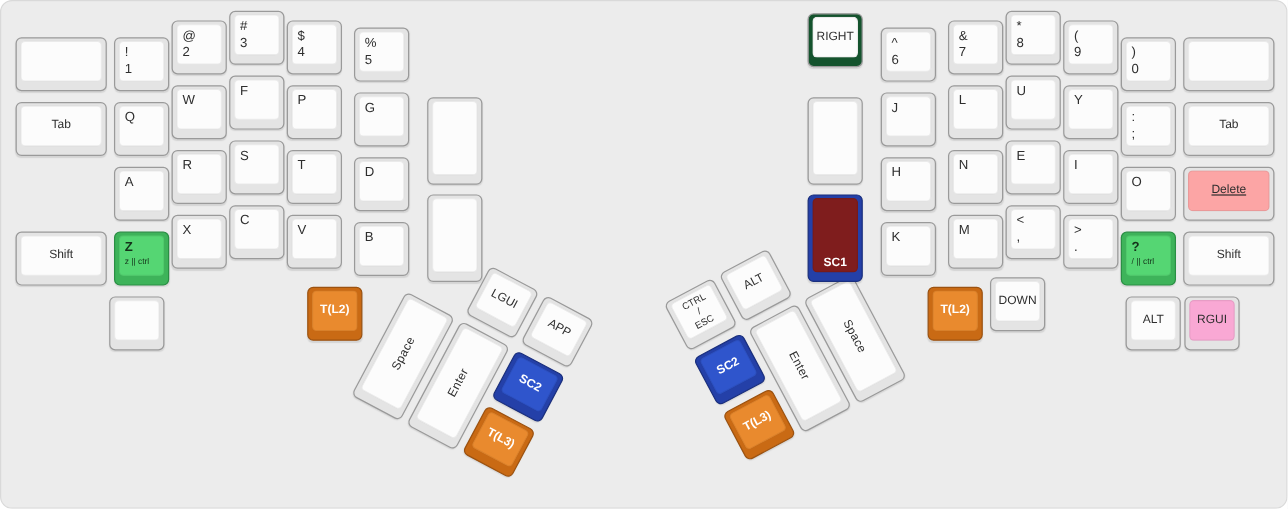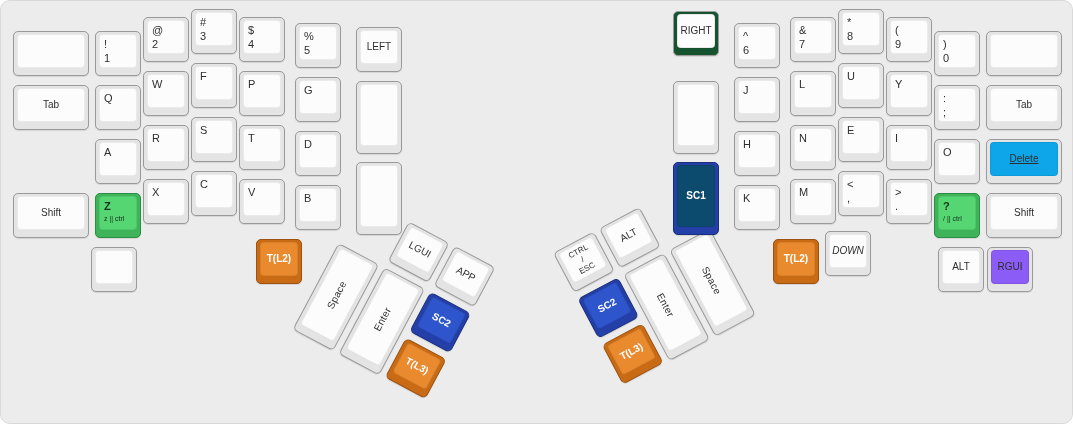--- a/index.html
+++ b/index.html
@@ -143,25 +143,20 @@
         <span class="line">$</span>
         <span class="line">4</span>
       </div>
     </div>
     <div class="key" style="left: 294px; top: 22px; width: 46px; height: 45px; background: rgb(228, 228, 228); border-color: rgb(154, 154, 154);">
       <div class="key-top" style="background: rgb(252, 252, 252); color: rgb(46, 46, 46);">
         <span class="line">%</span>
         <span class="line">5</span>
       </div>
     </div>
-    <div class="key center" style="left: 355px; top: 26px; width: 46px; height: 45px; background: rgb(228, 228, 228); border-color: rgb(154, 154, 154);">
-      <div class="key-top" style="background: rgb(252, 252, 252); color: rgb(46, 46, 46);">
-        <span class="line">LEFT</span>
-      </div>
-    </div>
     <div class="key center" style="left: 12px; top: 84px; width: 76px; height: 45px; background: rgb(228, 228, 228); border-color: rgb(154, 154, 154);">
       <div class="key-top" style="background: rgb(252, 252, 252); color: rgb(46, 46, 46);">
         <span class="line">Tab</span>
       </div>
     </div>
     <div class="key" style="left: 94px; top: 84px; width: 46px; height: 45px; background: rgb(228, 228, 228); border-color: rgb(154, 154, 154);">
       <div class="key-top" style="background: rgb(252, 252, 252); color: rgb(46, 46, 46);">
         <span class="line">Q</span>
       </div>
     </div>
@@ -257,21 +252,21 @@
     </div>
     <div class="key center" style="left: 672px; top: 10px; width: 46px; height: 45px; background: #14532d; border-color: rgb(154, 154, 154);">
       <div class="key-top" style="background: rgb(252, 252, 252); color: rgb(46, 46, 46);">
         <span class="line">RIGHT</span>
       </div>
     </div>
     <div class="key" style="left: 672px; top: 80px; width: 46px; height: 73px; background: rgb(228, 228, 228); border-color: rgb(154, 154, 154);">
       <div class="key-top" style="background: rgb(252, 252, 252); color: rgb(46, 46, 46);"></div>
     </div>
     <div class="key center bold" style="left: 672px; top: 161px; width: 46px; height: 73px; background: rgb(36, 64, 168); border-color: rgb(26, 47, 126);">
-      <div class="key-top" style="background: #0c4a6e; color: rgb(255, 255, 255);">
+      <div class="key-top" style="background: #7f1d1d; color: rgb(255, 255, 255); justify-content: flex-end;">
         <span class="line">SC1</span>
       </div>
     </div>
     <div class="key" style="left: 733px; top: 22px; width: 46px; height: 45px; background: rgb(228, 228, 228); border-color: rgb(154, 154, 154);">
       <div class="key-top" style="background: rgb(252, 252, 252); color: rgb(46, 46, 46);">
         <span class="line">^</span>
         <span class="line">6</span>
       </div>
     </div>
     <div class="key" style="left: 789px; top: 16px; width: 46px; height: 45px; background: rgb(228, 228, 228); border-color: rgb(154, 154, 154);">
@@ -351,21 +346,21 @@
       <div class="key-top" style="background: rgb(252, 252, 252); color: rgb(46, 46, 46);">
         <span class="line">I</span>
       </div>
     </div>
     <div class="key" style="left: 933px; top: 138px; width: 46px; height: 45px; background: rgb(228, 228, 228); border-color: rgb(154, 154, 154);">
       <div class="key-top" style="background: rgb(252, 252, 252); color: rgb(46, 46, 46);">
         <span class="line">O</span>
       </div>
     </div>
     <div class="key center" style="left: 985px; top: 138px; width: 76px; height: 45px; background: rgb(228, 228, 228); border-color: rgb(154, 154, 154);">
-      <div class="key-top" style="background: #0ea5e9; color: rgb(46, 46, 46); text-decoration: underline;">
+      <div class="key-top" style="background: #fca5a5; color: rgb(46, 46, 46); text-decoration: underline;">
         <span class="line">Delete</span>
       </div>
     </div>
     <div class="key" style="left: 733px; top: 184px; width: 46px; height: 45px; background: rgb(228, 228, 228); border-color: rgb(154, 154, 154);">
       <div class="key-top" style="background: rgb(252, 252, 252); color: rgb(46, 46, 46);">
         <span class="line">K</span>
       </div>
     </div>
     <div class="key" style="left: 789px; top: 178px; width: 46px; height: 45px; background: rgb(228, 228, 228); border-color: rgb(154, 154, 154);">
       <div class="key-top" style="background: rgb(252, 252, 252); color: rgb(46, 46, 46);">
@@ -394,27 +389,27 @@
       <div class="key-top" style="background: rgb(252, 252, 252); color: rgb(46, 46, 46);">
         <span class="line">Shift</span>
       </div>
     </div>
     <div class="key center bold" style="left: 772px; top: 238px; width: 46px; height: 45px; background: rgb(201, 106, 20); border-color: rgb(156, 82, 16);">
       <div class="key-top" style="background: rgb(233, 138, 46); color: rgb(255, 255, 255);">
         <span class="line">T(L2)</span>
       </div>
     </div>
     <div class="key center" style="left: 824px; top: 230px; width: 46px; height: 45px; background: rgb(228, 228, 228); border-color: rgb(154, 154, 154);">
-      <div class="key-top" style="background: rgb(252, 252, 252); color: rgb(46, 46, 46); font-style: italic;">
+      <div class="key-top" style="background: rgb(252, 252, 252); color: rgb(46, 46, 46);">
         <span class="line">DOWN</span>
       </div>
     </div>
     <div class="key center" style="left: 937px; top: 246px; width: 46px; height: 45px; background: rgb(228, 228, 228); border-color: rgb(154, 154, 154);">
       <div class="key-top" style="background: rgb(252, 252, 252); color: rgb(46, 46, 46);">
         <span class="line">ALT</span>
       </div>
     </div>
     <div class="key center" style="left: 986px; top: 246px; width: 46px; height: 45px; background: rgb(228, 228, 228); border-color: rgb(154, 154, 154);">
-      <div class="key-top" style="background: #8b5cf6; color: rgb(46, 46, 46);">
+      <div class="key-top" style="background: #f9a8d4; color: rgb(46, 46, 46);">
         <span class="line">RGUI</span>
       </div>
     </div>
   </div>
 
 </body></html>

